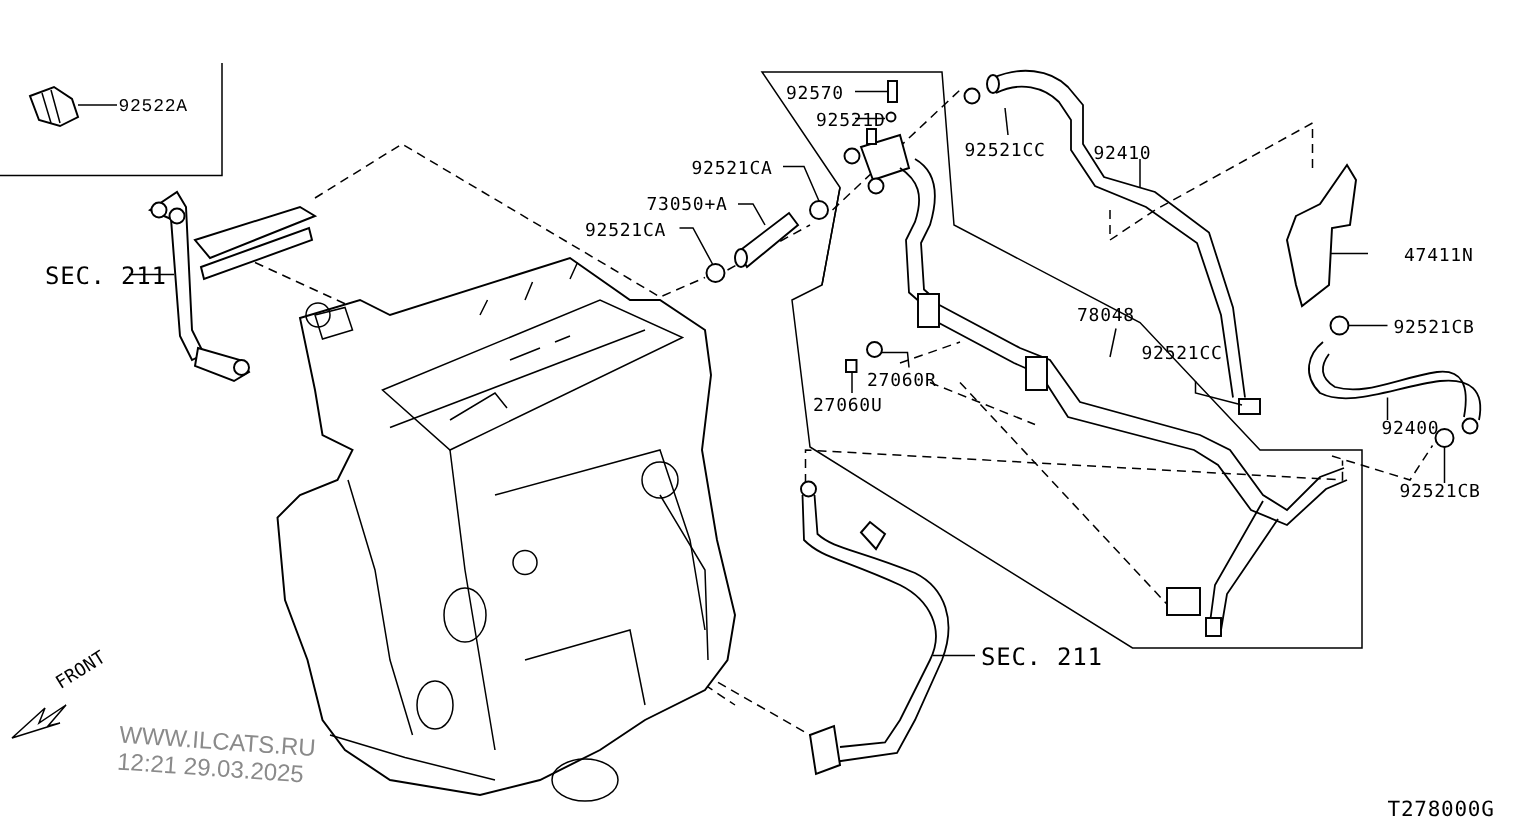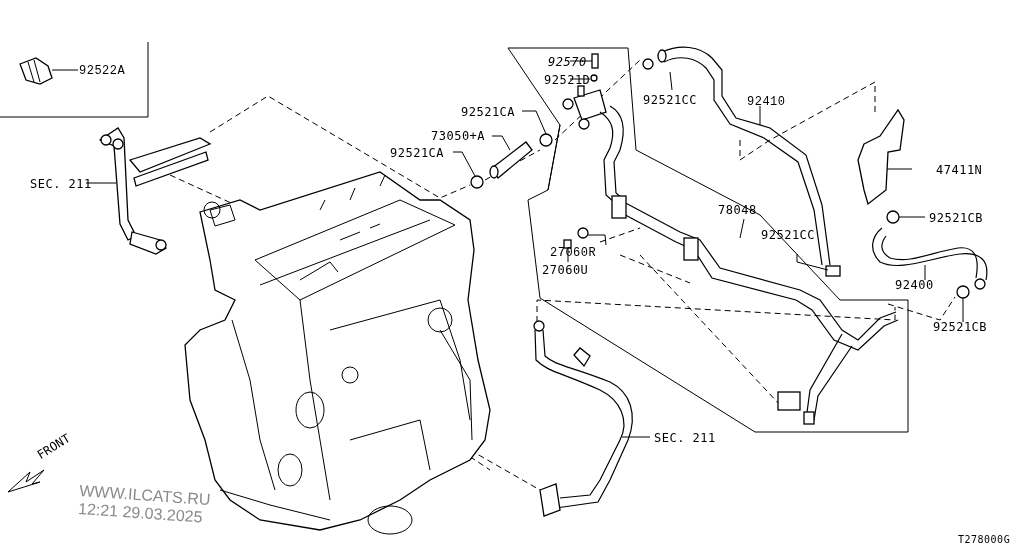--- a/index.html
+++ b/index.html
@@ -1,19 +1,19 @@
 <!DOCTYPE html>
 <html><head>
 <meta charset="utf-8">
 <style>
   html, body { margin:0; padding:0; background:#ffffff; }
   body { width:1024px; height:560px; position:relative; overflow:hidden; font-family:"DejaVu Sans Mono", monospace; }
   #canvas { position:absolute; left:0; top:0; width:1024px; height:560px; }
   .lbl { position:absolute; font-family:"DejaVu Sans Mono", monospace; font-size:12px; color:#000; white-space:nowrap; line-height:14px; letter-spacing:0.5px; }
-  .sec { font-size:12px; }
+  .sec { font-size:16px; }
   .wm { position:absolute; font-family:"Liberation Sans", sans-serif; font-size:16px; color:#8a8a8a; transform:rotate(4deg); transform-origin:left top; line-height:18px; }
   .front { position:absolute; font-family:"DejaVu Sans Mono", monospace; font-size:12px; color:#000; transform:rotate(-32deg); transform-origin:left bottom; }
   svg .ln { stroke:#000; stroke-width:1; fill:none; }
   svg .dash { stroke:#000; stroke-width:1; fill:none; stroke-dasharray:6 4; }
   svg .part { stroke:#000; stroke-width:1.3; fill:#fff; }
   svg .hose { stroke:#000; stroke-width:1.2; fill:none; }
 </style>
 </head>
 <body>
 
@@ -171,37 +171,37 @@
     <line class="ln" x1="570" y1="79" x2="590" y2="79"></line>
     <path class="ln" d="M522 111 L536 111 L546 134"></path>
     <path class="ln" d="M492 136 L502 136 L510 150"></path>
     <path class="ln" d="M453 152 L462 152 L475 176"></path>
     <line class="ln" x1="760" y1="106" x2="760" y2="125"></line>
   </g>
 </svg>
 
 <div class="lbl" style="left:79px;top:64px;font-family:Liberation Mono, monospace;">92522A</div>
 <div class="lbl sec" style="left:30px;top:177px;">SEC. 211</div>
-<div class="lbl" style="left:548px;top:55px;font-style:italic;">92570</div>
+<div class="lbl" style="left:524px;top:55px;">92570</div>
 <div class="lbl" style="left:544px;top:73px;">92521D</div>
 <div class="lbl" style="left:461px;top:105px;">92521CA</div>
 <div class="lbl" style="left:431px;top:129px;">73050+A</div>
 <div class="lbl" style="left:390px;top:146px;">92521CA</div>
 <div class="lbl" style="left:643px;top:93px;">92521CC</div>
-<div class="lbl" style="left:747px;top:95px;font-family:Liberation Mono, monospace;">92410</div>
+<div class="lbl" style="left:729px;top:95px;">92410</div>
 <div class="lbl" style="left:888px;top:163px;margin-left:48px;">47411N</div>
 <div class="lbl" style="left:718px;top:203px;">78048</div>
 <div class="lbl" style="left:761px;top:228px;">92521CC</div>
 <div class="lbl" style="left:929px;top:211px;">92521CB</div>
-<div class="lbl" style="left:550px;top:246px;font-family:Liberation Mono, monospace;">27060R</div>
+<div class="lbl" style="left:578px;top:246px;">27060R</div>
 <div class="lbl" style="left:542px;top:263px;text-align:right;">27060U</div>
-<div class="lbl" style="left:895px;top:278px;">92400</div>
+<div class="lbl" style="left:921px;top:278px;">92400</div>
 <div class="lbl" style="left:933px;top:320px;">92521CB</div>
 <div class="lbl sec" style="left:654px;top:431px;">SEC. 211</div>
 
 <div class="front" style="left:42px;top:448px;">FRONT</div>
 
 <div class="wm" style="left:80px;top:482px;">
   <div>WWW.ILCATS.RU</div>
   <div>12:21 29.03.2025</div>
 </div>
 
-<div class="lbl" style="left:958px;top:533px;font-size:10px;">T278000G</div>
+<div class="lbl" style="left:925px;top:533px;font-size:14px;">T278000G</div>
 
 </body></html>

